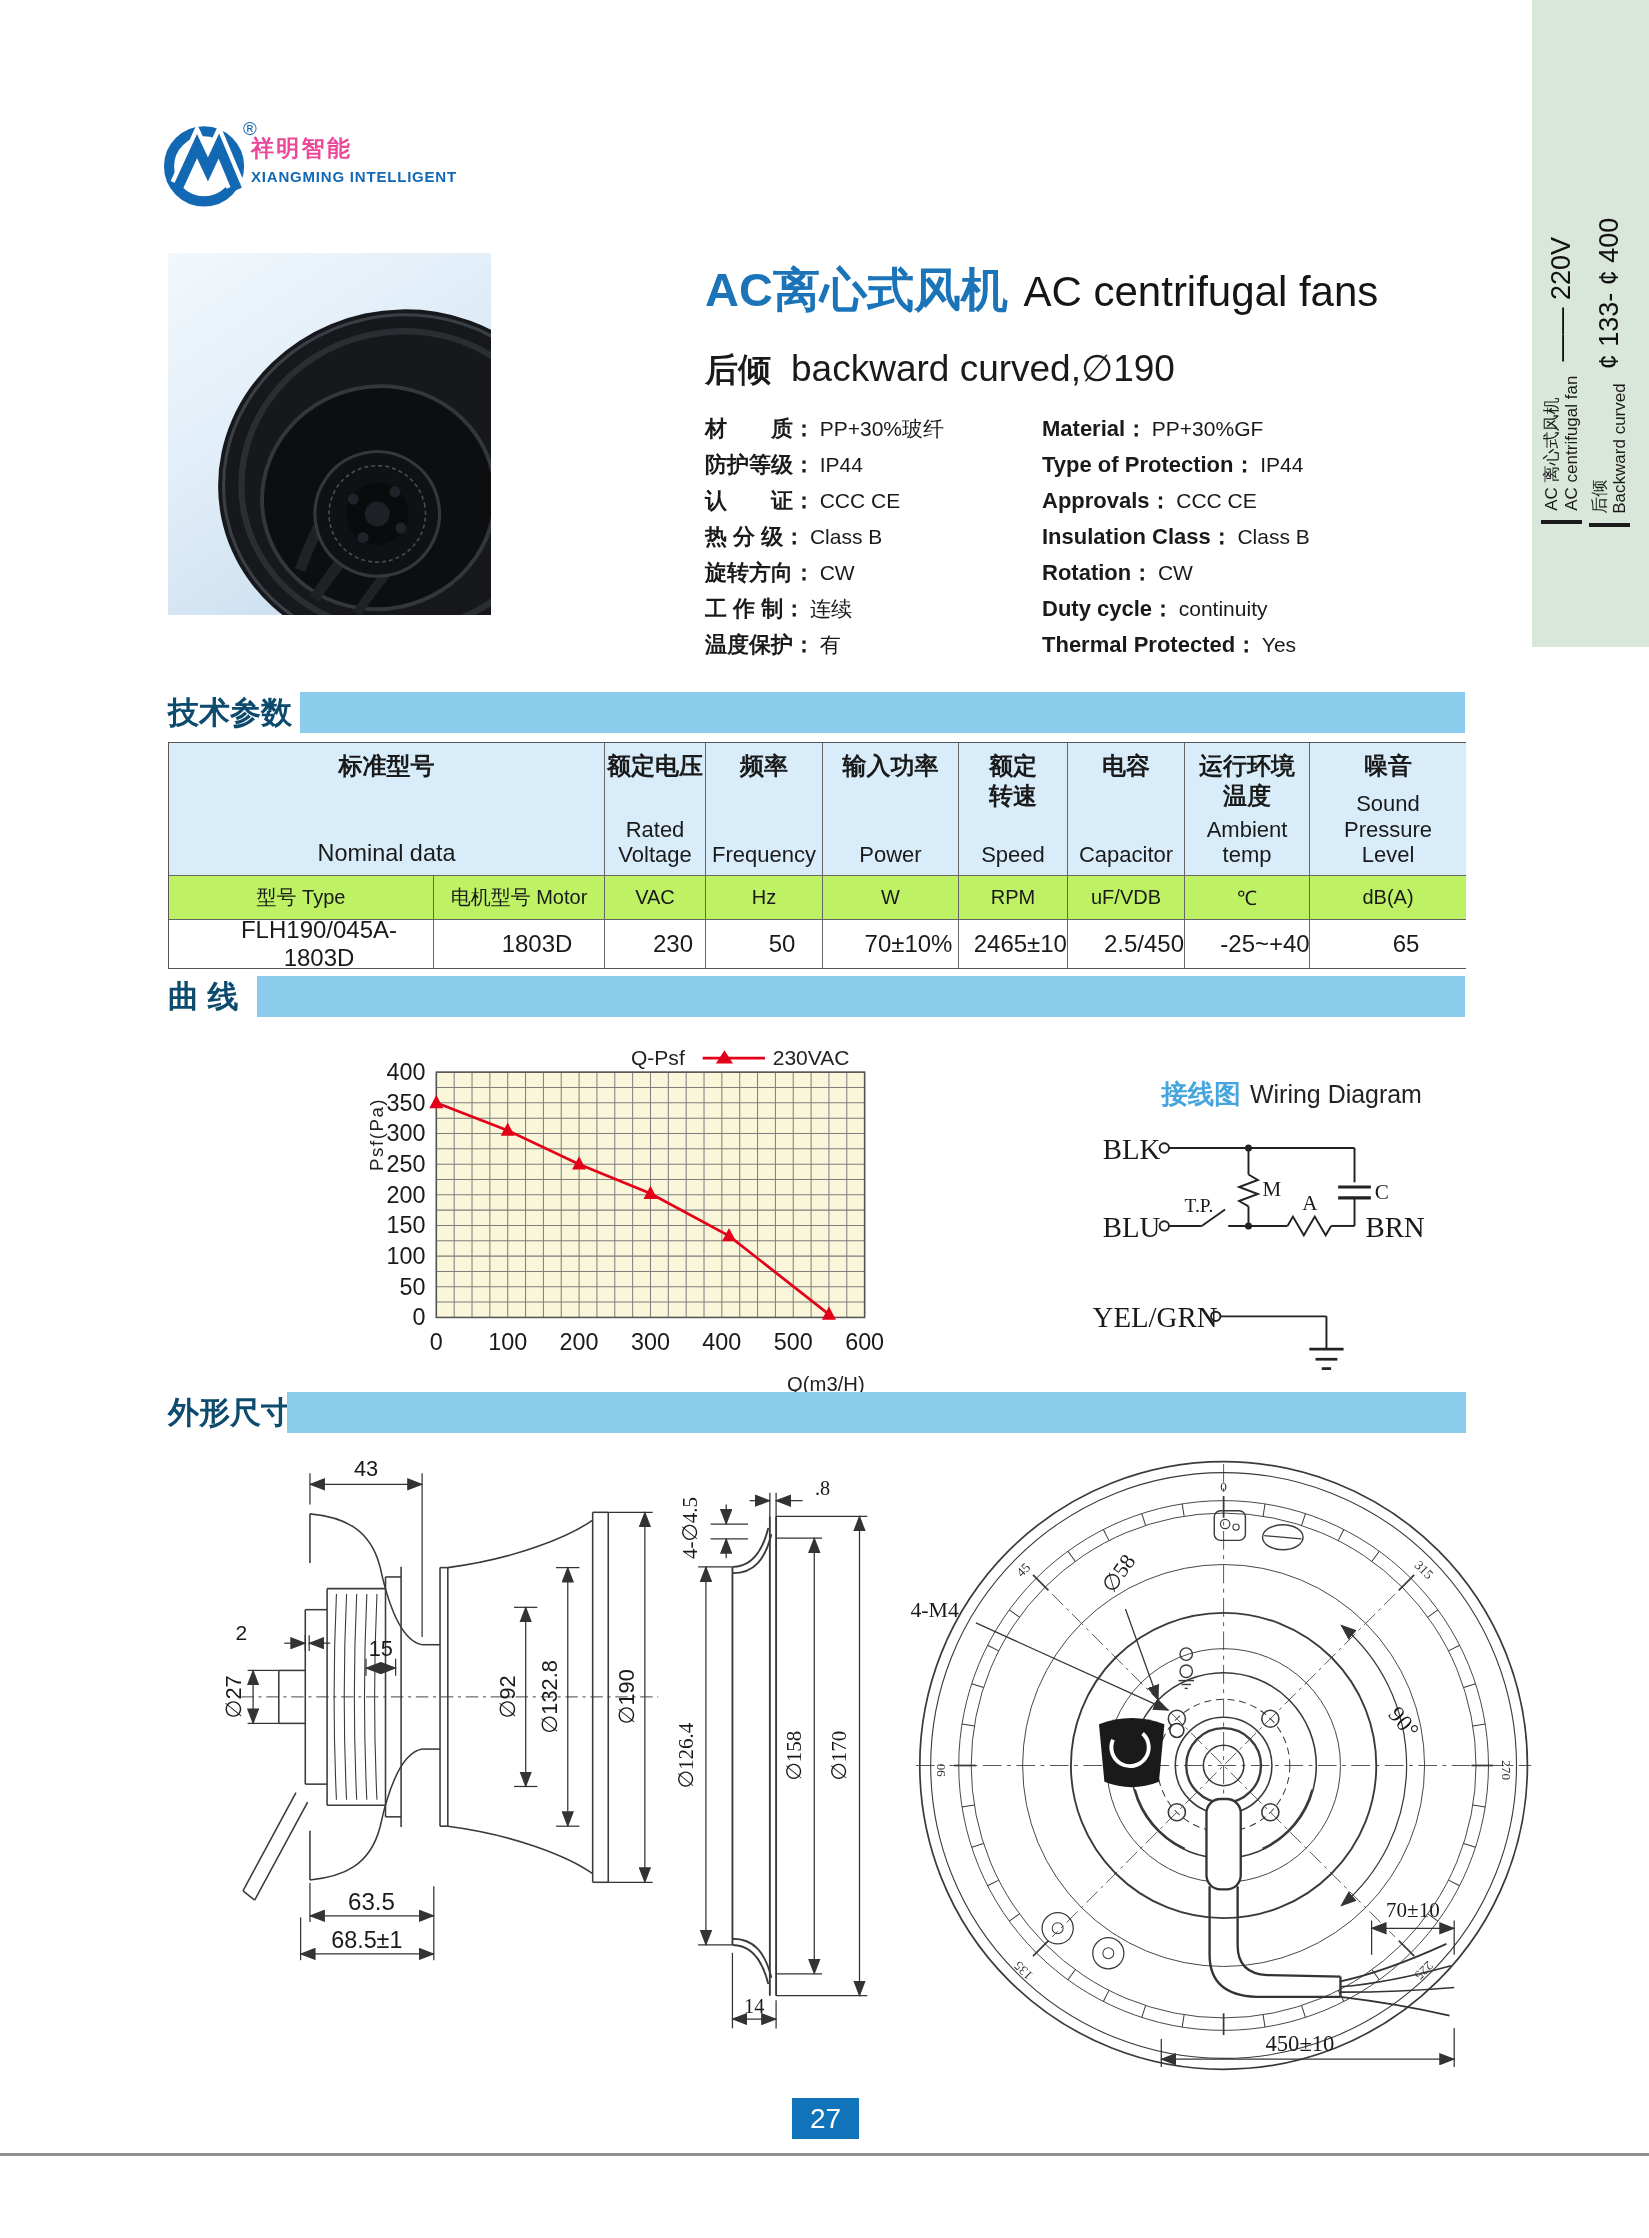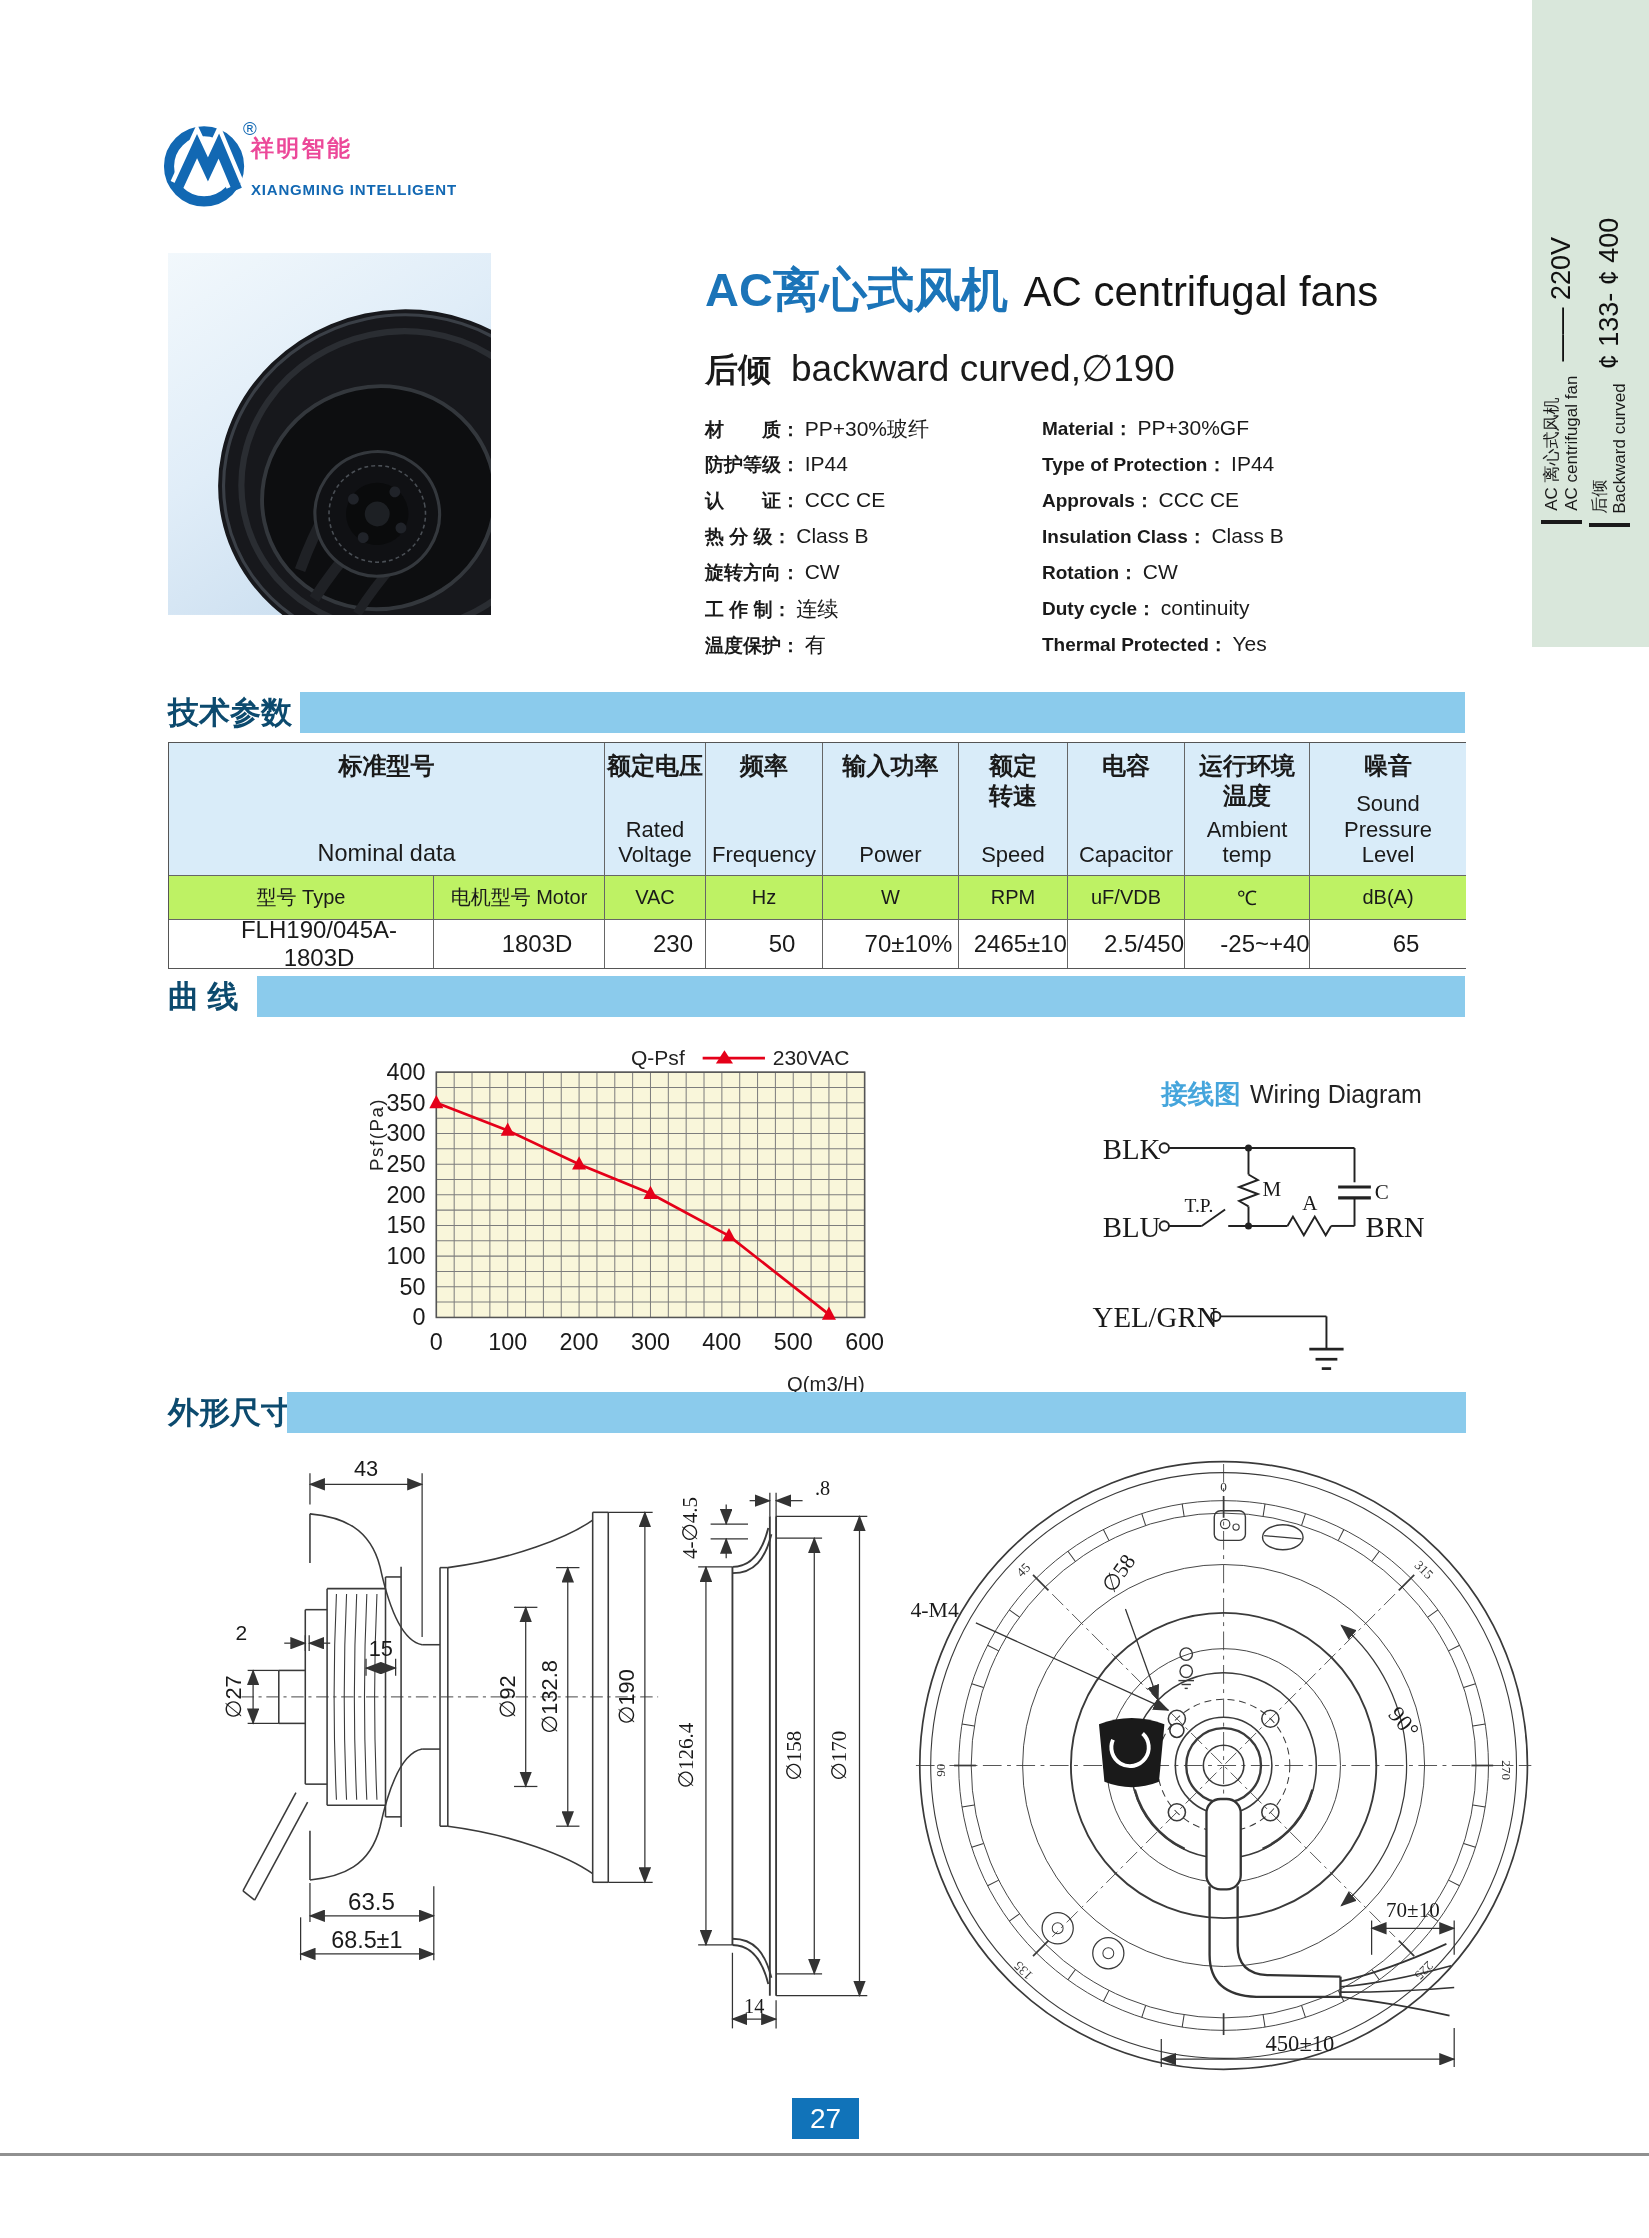--- a/index.html
+++ b/index.html
@@ -4,36 +4,36 @@
 <style>
   html,body{margin:0;padding:0;background:#fff;}
   .page{position:relative;width:1649px;height:2239px;background:#fff;overflow:hidden;
         font-family:"Liberation Sans",sans-serif;color:#1a1a1a;}
   .abs{position:absolute;}
   svg{font-family:"Liberation Sans",sans-serif;}
   .serif{font-family:"Liberation Serif",serif;}
   
   #brand-text{left:251px;top:133px;}
   #brand-zh{font-size:23px;font-weight:bold;color:#ec4899;letter-spacing:2.3px;}
-  #brand-en{font-size:15px;font-weight:bold;color:#1268b3;letter-spacing:0.8px;margin-top:17px;}
+  #brand-en{font-size:15px;font-weight:bold;color:#1268b3;letter-spacing:0.8px;margin-top:4px;}
   
   #photo{left:168px;top:253px;width:323px;height:362px;overflow:hidden;}
   
   #titleblock{left:705px;top:259px;width:826px;}
   #title-line1{display:flex;align-items:baseline;gap:15.6px;}
   #title-zh{font-size:47px;font-weight:bold;color:#1b74b8;}
   #title-en{font-size:42px;color:#151515;}
   #title-line2{display:flex;align-items:baseline;gap:20px;margin-top:4.7px;}
   #subtitle-zh{font-size:33px;font-weight:bold;}
   #subtitle-en{font-size:37px;margin-top:20px;}
   #specs{margin-top:18.7px;}
   .spec-row{display:flex;height:36px;align-items:center;}
   .spec-zh{width:337px;display:flex;align-items:baseline;}
   .spec-en{display:flex;align-items:baseline;}
-  .spec-row b{font-size:19px;}
+  .spec-row b{font-size:22px;}
   .spec-row span.v{font-size:21px;margin-left:4.7px;}
   
   #sidebar{left:1532px;top:0;width:117px;height:647px;background:#d9e7db;}
   .side-line{position:absolute;display:flex;align-items:center;white-space:nowrap;
              transform:rotate(-90deg);transform-origin:0 0;height:45px;}
   .side-tick{width:3.9px;height:41px;background:#1a1a1a;margin-right:9.4px;}
   .side-two{display:flex;flex-direction:column;line-height:1.15;font-size:17px;color:#1a1a1a;}
   .side-big{font-size:27px;margin-left:14px;color:#111;}
   
   .sec-label{position:absolute;left:168px;height:41px;display:flex;align-items:center;

